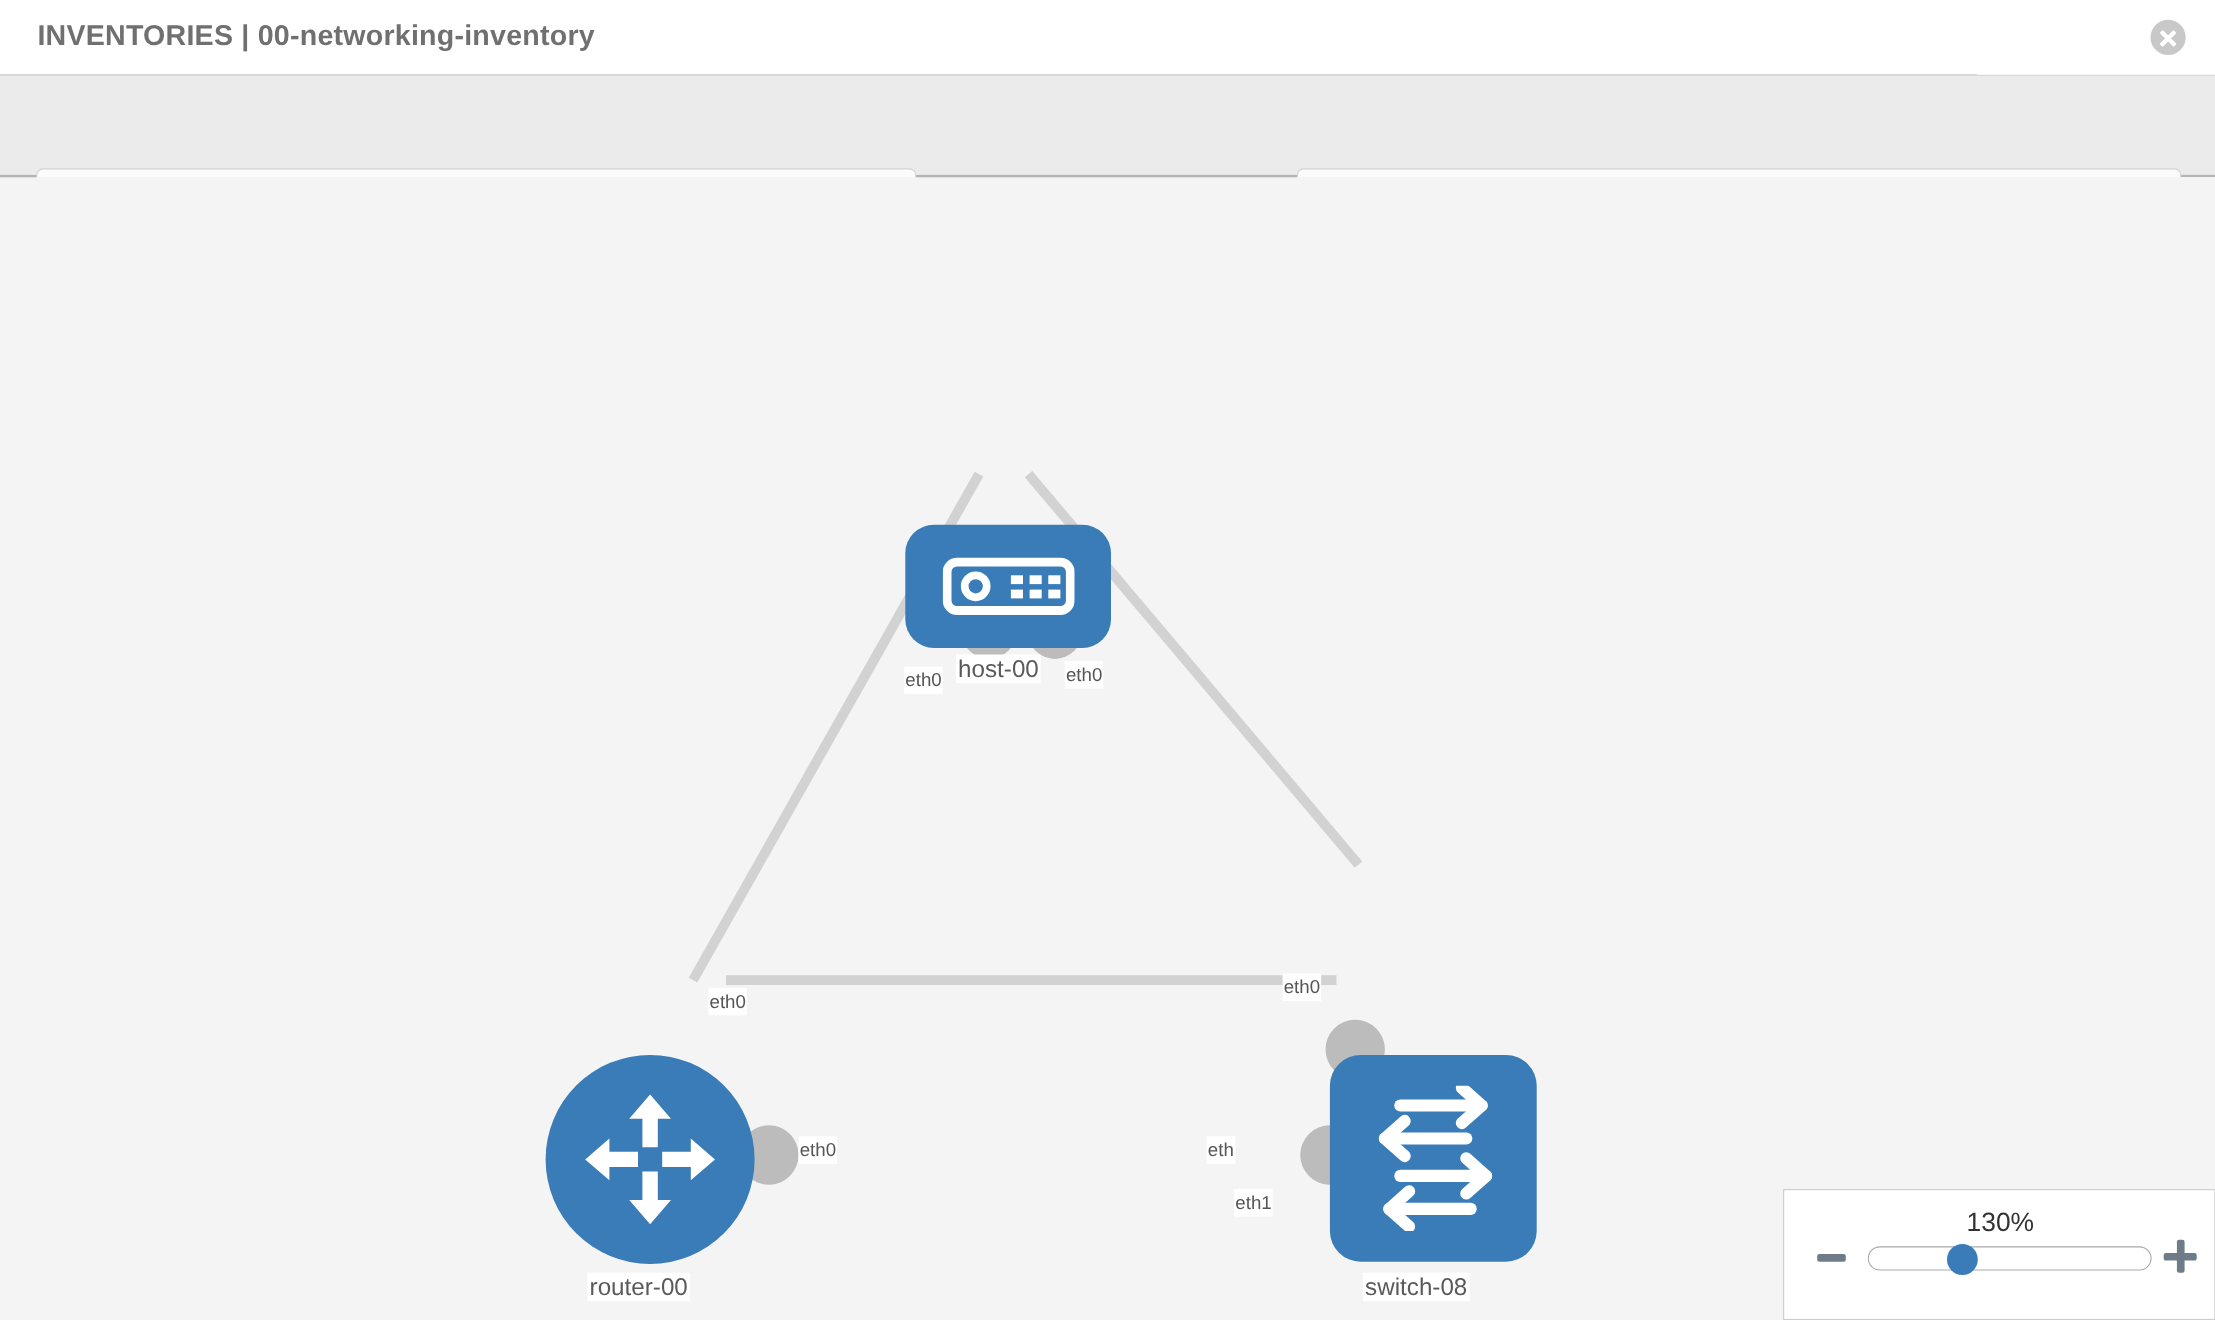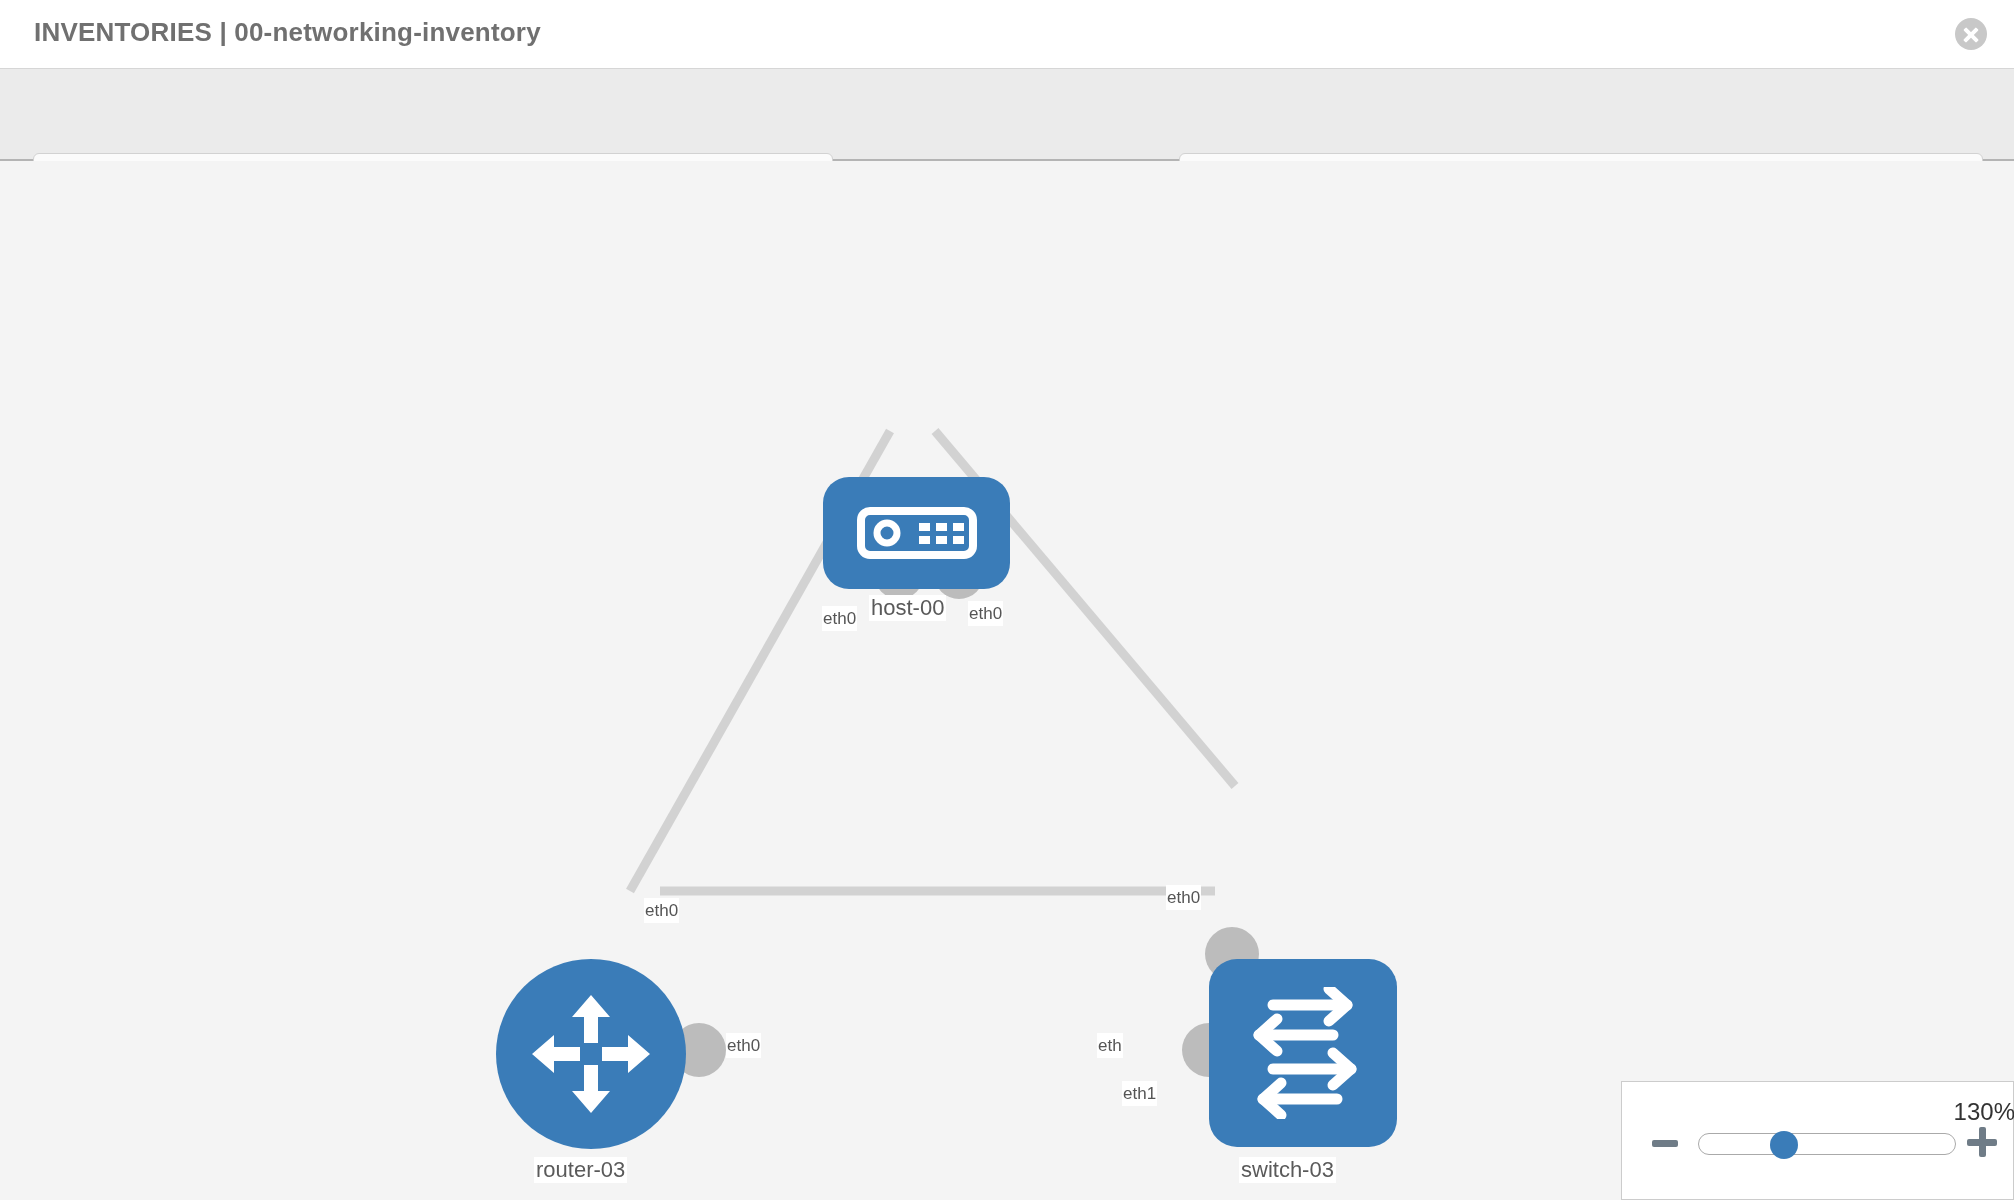--- a/index.html
+++ b/index.html
@@ -208,21 +208,21 @@
     height: 119px;
     background: #ffffff;
     border: 1px solid #cccccc;
     box-sizing: border-box;
   }
   .zoom-value {
     position: absolute;
     left: 0;
     top: 16px;
     width: 393px;
-    text-align: right;
+    text-align: center;
     font-size: 24px;
     color: #333333;
     font-family: "Liberation Sans", sans-serif;
   }
   .zoom-minus {
     position: absolute;
     left: 30px;
     top: 58px;
     width: 26px;
     height: 7px;
@@ -345,42 +345,42 @@
 
           <path d="M63 4 L82 26 L70 26 L70 52 L56 52 L56 26 L44 26 Z"></path>
 
           <path d="M63 122 L44 100 L56 100 L56 74 L70 74 L70 100 L82 100 Z"></path>
 
           <path d="M4 63 L26 44 L26 56 L52 56 L52 70 L26 70 L26 82 Z"></path>
 
           <path d="M122 63 L100 82 L100 70 L74 70 L74 56 L100 56 L100 44 Z"></path>
         </g>
       </svg>
-      <div class="node-label" style="left:38px;top:198px;">router-03</div>
+      <div class="node-label" style="left:38px;top:198px;">router-00</div>
     </div>
 
     <div class="node" id="node-switch" style="left:1209px;top:798px;">
       <div class="node-shape"></div>
       <svg style="position:absolute;left:28px;top:28px;width:132px;height:132px;" viewBox="0 0 132 132">
         <g stroke="#ffffff" stroke-width="11" fill="none" stroke-linecap="round" stroke-linejoin="round">
 
           <line x1="36" y1="18" x2="110" y2="18"></line>
           <polyline points="92,2 110,18 92,34"></polyline>
 
           <line x1="22" y1="48" x2="96" y2="48"></line>
           <polyline points="40,32 22,48 40,64"></polyline>
 
           <line x1="36" y1="82" x2="114" y2="82"></line>
           <polyline points="96,66 114,82 96,98"></polyline>
 
           <line x1="26" y1="112" x2="100" y2="112"></line>
           <polyline points="44,96 26,112 44,128"></polyline>
         </g>
       </svg>
-      <div class="node-label" style="left:30px;top:198px;">switch-03</div>
+      <div class="node-label" style="left:30px;top:198px;">switch-08</div>
     </div>
 
     <div class="link-label" style="left:822px;top:445px;">eth0</div>
 
     <div class="link-label" style="left:968px;top:440px;">eth0</div>
 
     <div class="link-label" style="left:644px;top:737px;">eth0</div>
 
     <div class="link-label" style="left:1166px;top:724px;">eth0</div>
 

